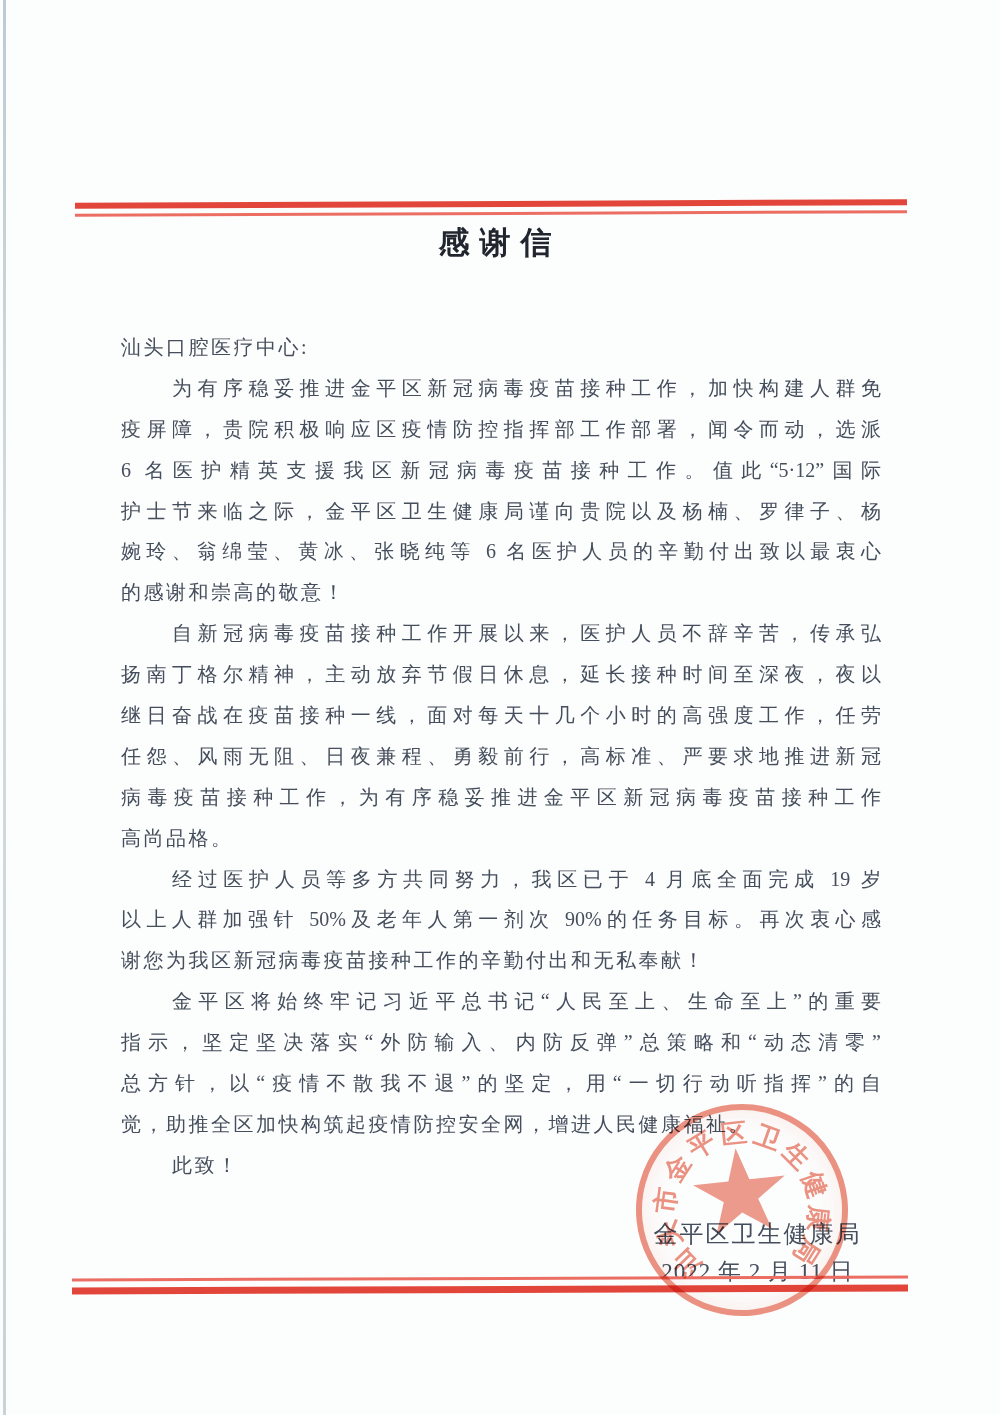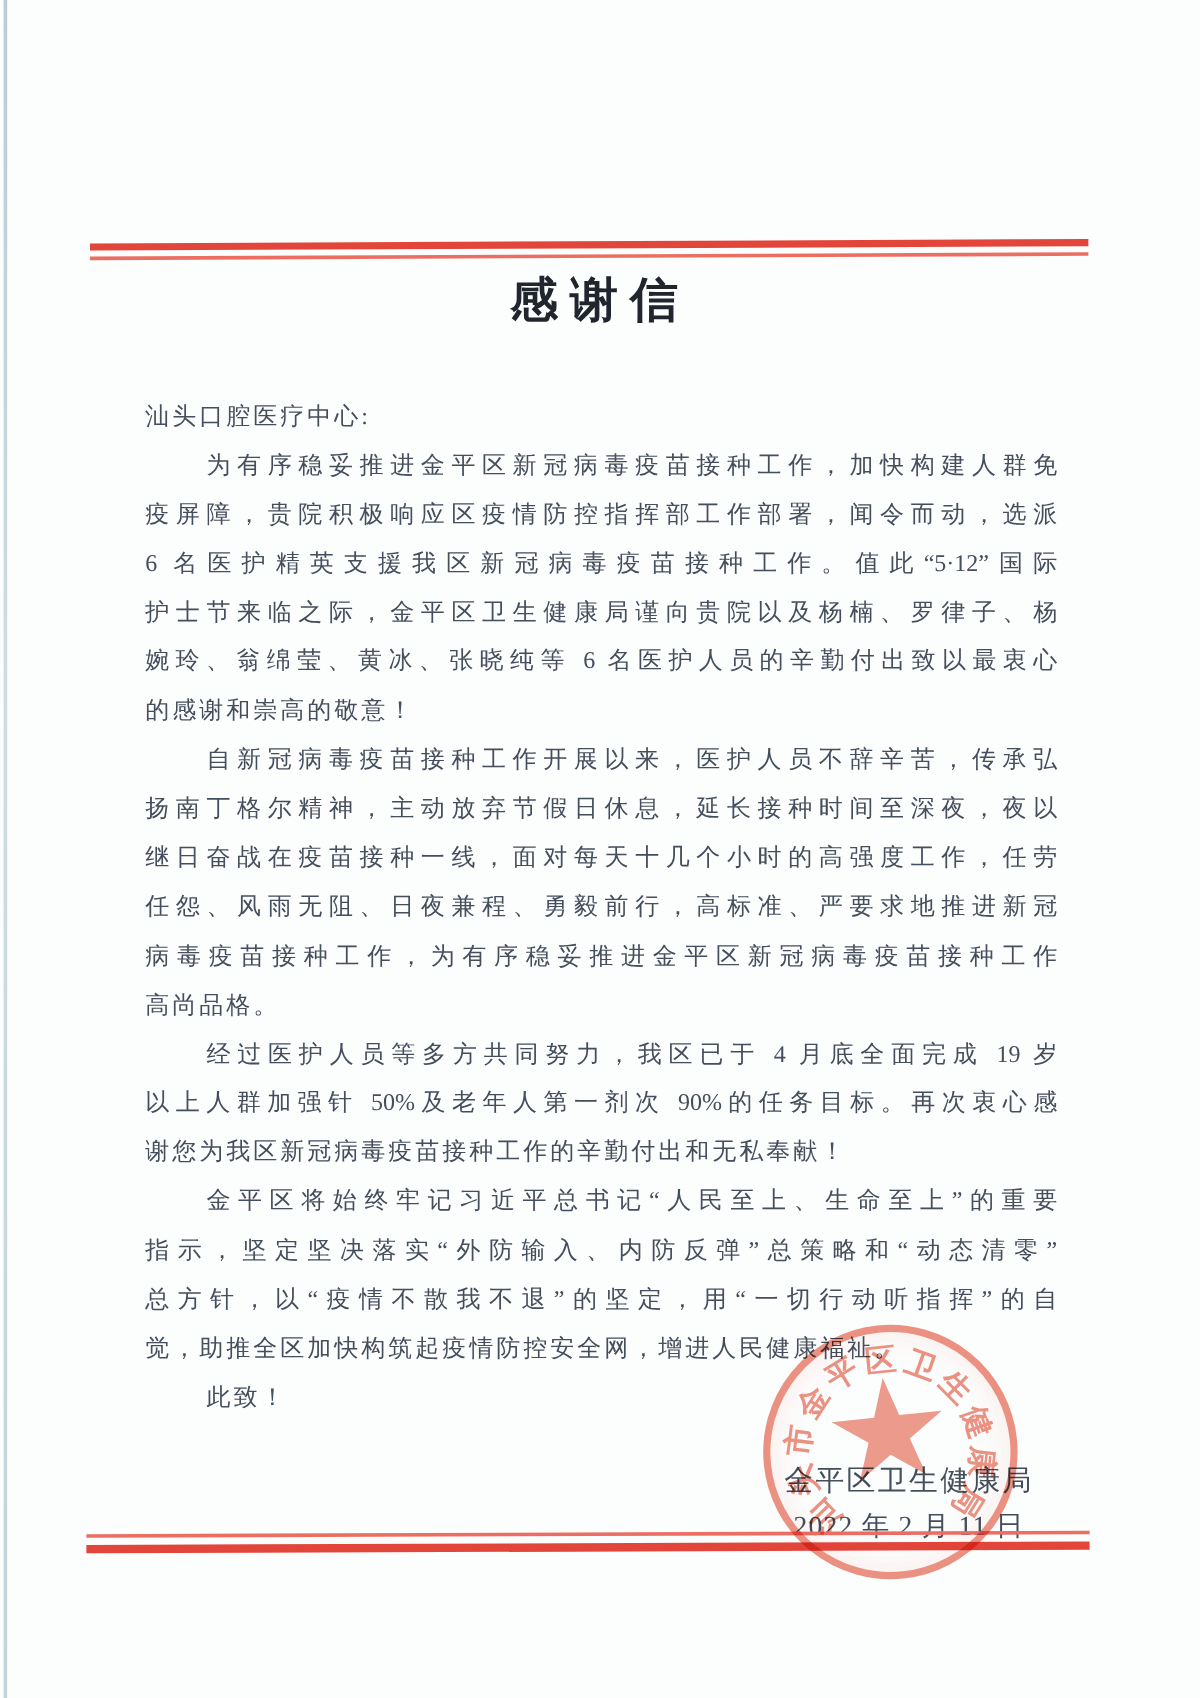--- a/index.html
+++ b/index.html
@@ -25,21 +25,21 @@
     text-shadow:1px 0 0 var(--header-red,#ee3526);
   }
   .rule{position:absolute;left:75px;width:832px;}
   .rule-top-thick{top:201px;height:6px;background:var(--rule-red,#e2453a);transform:rotate(-0.25deg);}
   .rule-top-thin{top:212px;height:3px;background:var(--rule-red-light,#ec6e63);transform:rotate(-0.25deg);}
   .rule-bottom-thin{top:1277px;height:3px;background:var(--rule-red-light,#ec6e63);left:72px;width:836px;transform:rotate(-0.2deg);}
   .rule-bottom-thick{top:1286px;height:7px;background:var(--rule-red,#e2453a);left:72px;width:836px;transform:rotate(-0.2deg);}
   .doc-title{
     position:absolute;top:222px;left:0;width:100%;
     text-align:center;
-    font-size:40px;font-weight:bold;letter-spacing:10px;
+    font-size:31px;font-weight:bold;letter-spacing:10px;
     color:var(--title-ink,#20252e);
   }
   
   .letter-body{
     position:absolute;left:121px;top:327px;width:760px;
     font-size:20px;
     color:var(--ink,#454e5c);
   }
   .line{
     height:40.9px;line-height:40.9px;

